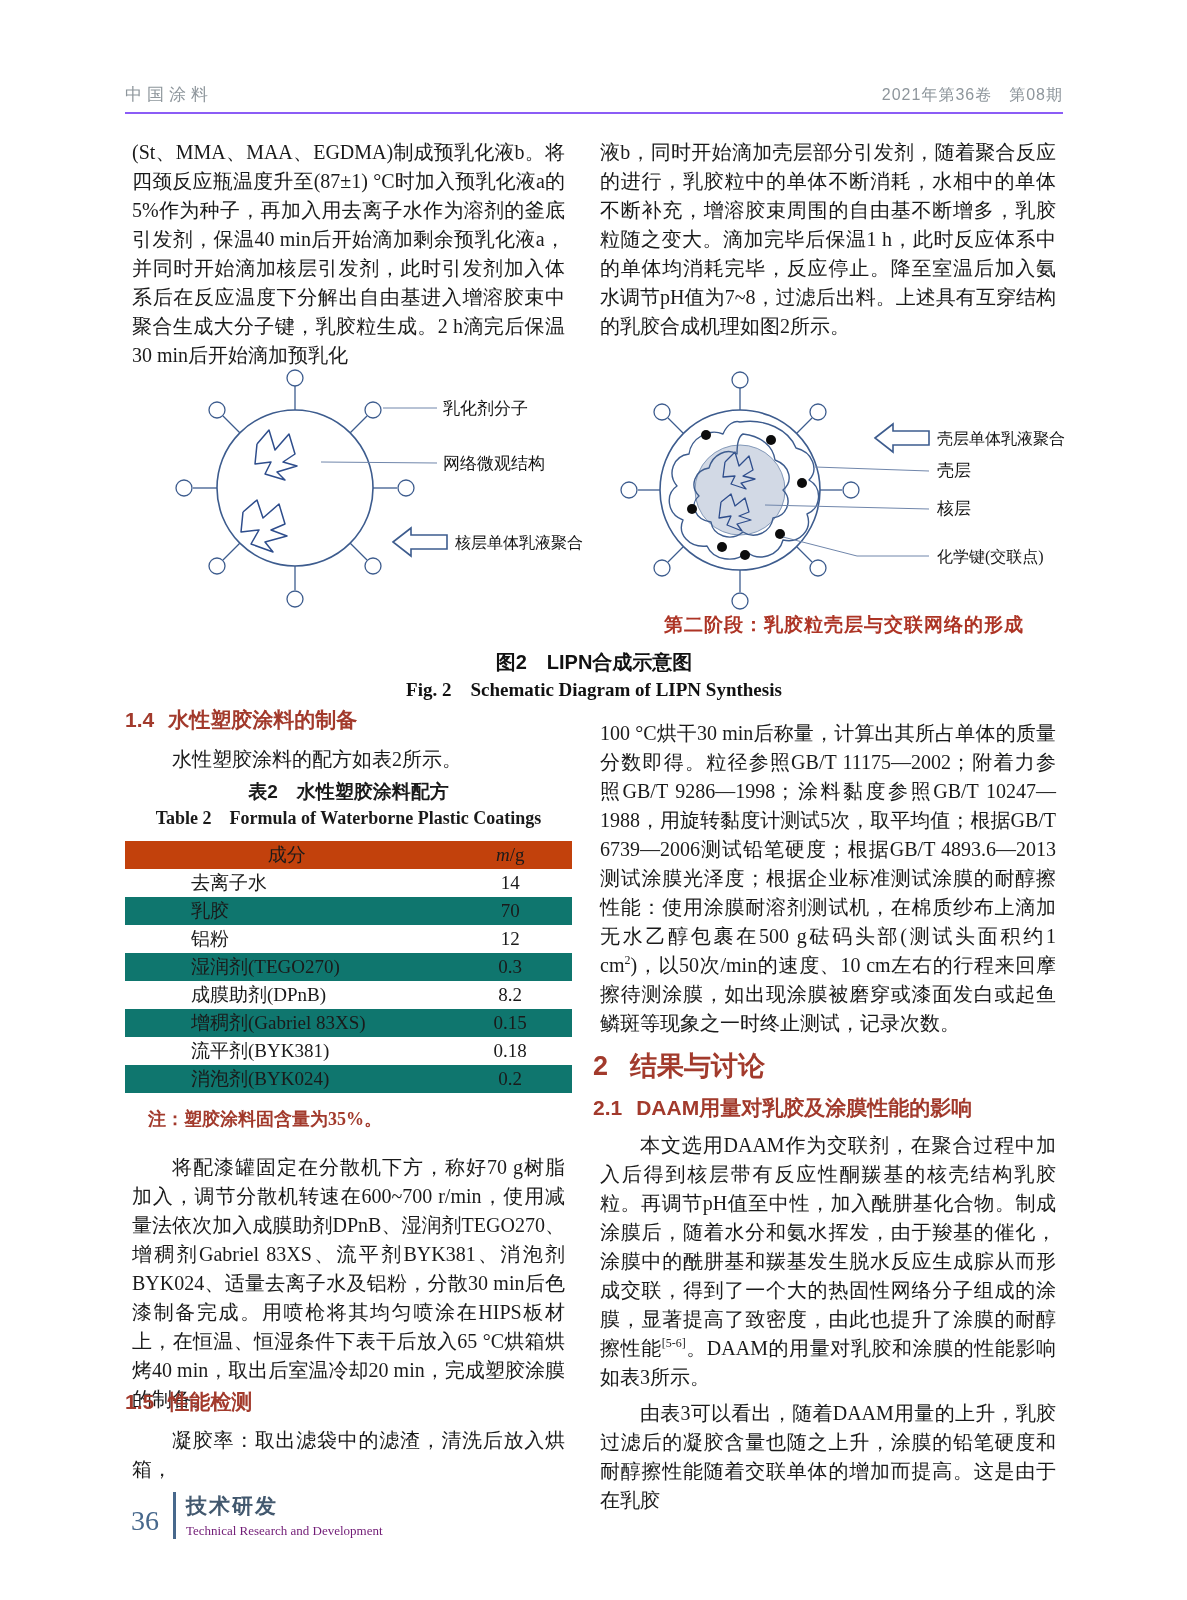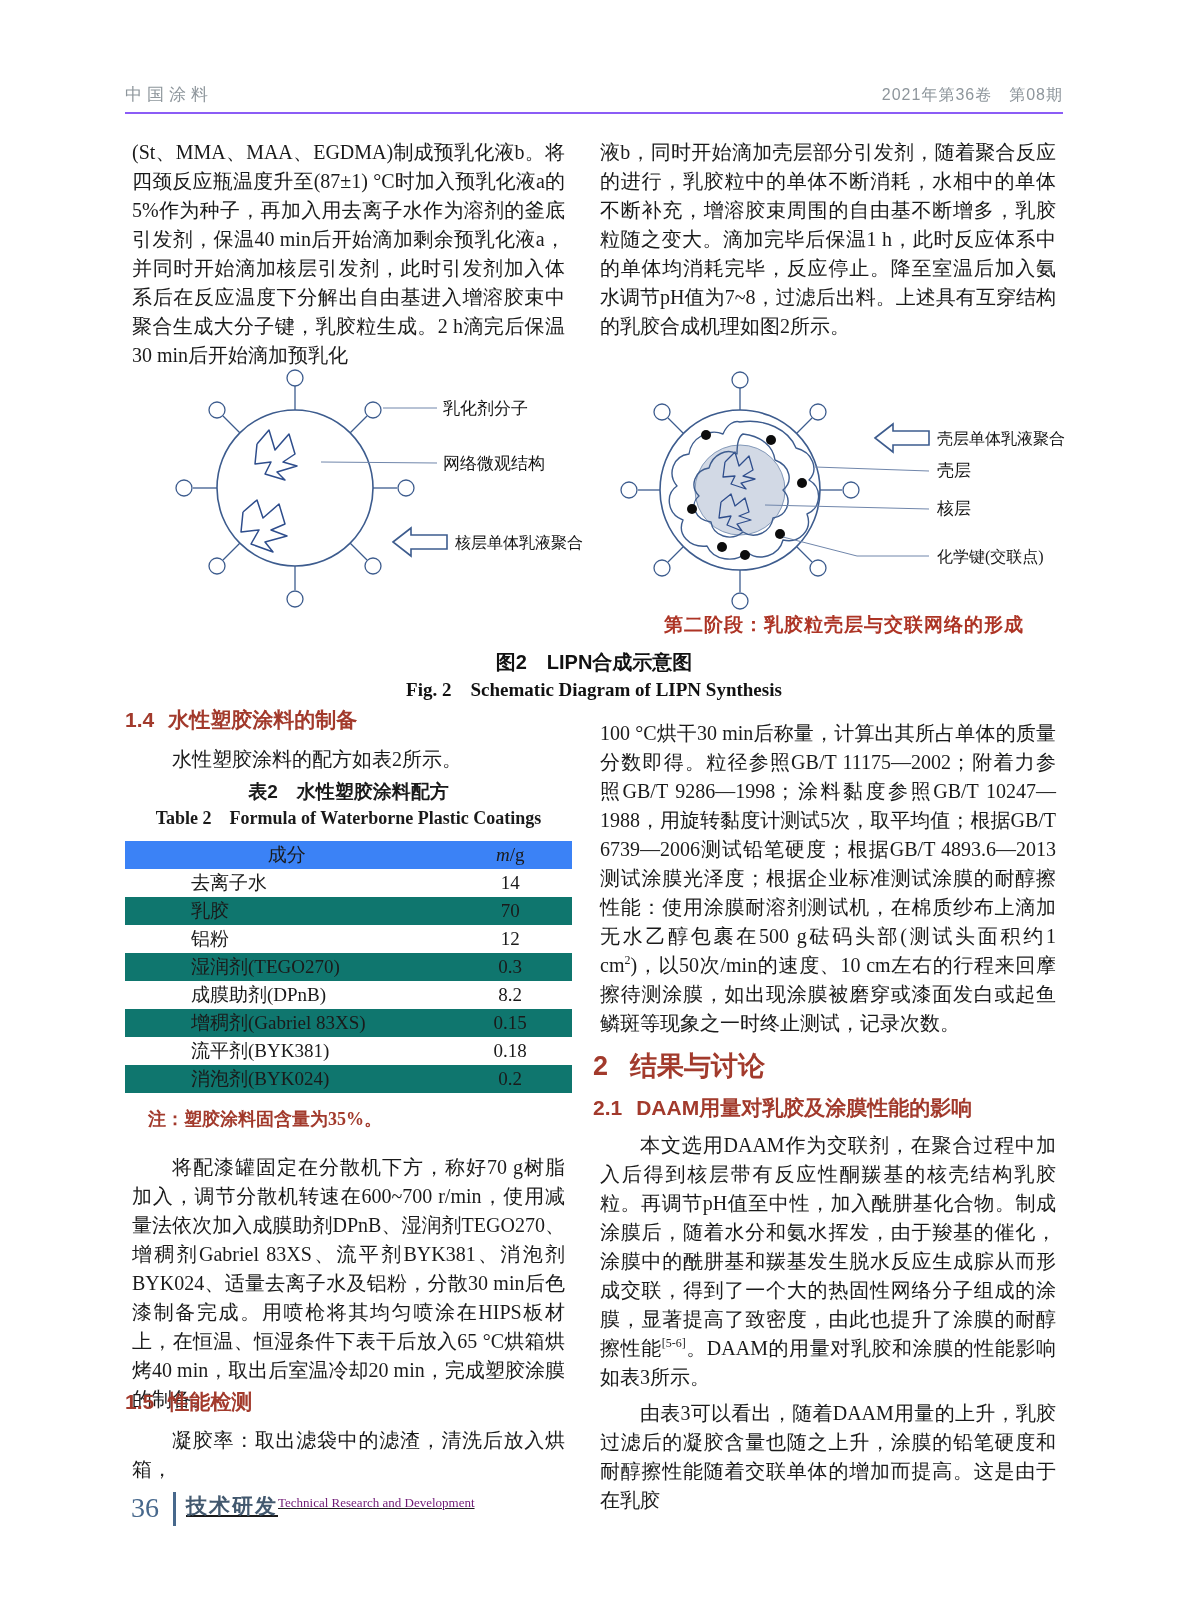--- a/index.html
+++ b/index.html
@@ -29,31 +29,31 @@
   .figcap-en{position:absolute;top:311px;left:0;width:100%;text-align:center;
              font-weight:bold;font-size:19px;color:#111;}
   svg text{font-family:"Liberation Serif","DejaVu Serif",serif;fill:#141414;}
   
   .tbl-title-cn{position:absolute;top:779px;left:125px;width:447px;text-align:center;
                 font-family:"Liberation Sans","DejaVu Sans",sans-serif;font-weight:bold;font-size:19px;}
   .tbl-title-en{position:absolute;top:806px;left:125px;width:447px;text-align:center;
                 font-weight:bold;font-size:18px;}
   table.formula{position:absolute;top:841px;left:125px;width:447px;border-collapse:collapse;font-size:19px;}
   table.formula th,table.formula td{border:none;height:28px;padding:0;font-weight:normal;}
-  table.formula thead tr{background:#3b82f6;}
+  table.formula thead tr{background:#c2410c;}
   table.formula thead th{font-size:19px;}
   table.formula td.c1{padding-left:66px;text-align:left;width:300px;}
   table.formula td.c2{text-align:center;width:147px;}
   table.formula tr.alt{background:#0f766e;}
   .tbl-note{position:absolute;top:1107px;left:148px;font-size:18px;font-weight:bold;color:#a23a2c;}
   
   .footer{position:absolute;top:1492px;left:131px;display:flex;align-items:stretch;}
   .footer .pn{font-size:28px;color:#47688c;align-self:flex-end;padding-bottom:2px;}
   .footer .bar{width:3px;background:#47688c;margin:0 10px 0 14px;}
-  .footer .fc{display:flex;flex-direction:row;justify-content:flex-end;text-decoration:underline;}
+  .footer .fc{display:flex;flex-direction:column;justify-content:flex-end;}
   .footer .fc .cn{font-family:"Liberation Sans","DejaVu Sans",sans-serif;font-weight:bold;
                   font-size:21px;color:#42586e;letter-spacing:2px;}
   .footer .fc .en{font-size:13px;color:#701a75;margin-top:3px;}
 </style>
 </head>
 <body>
 
 <div class="page">
 
   <div class="hdr">

